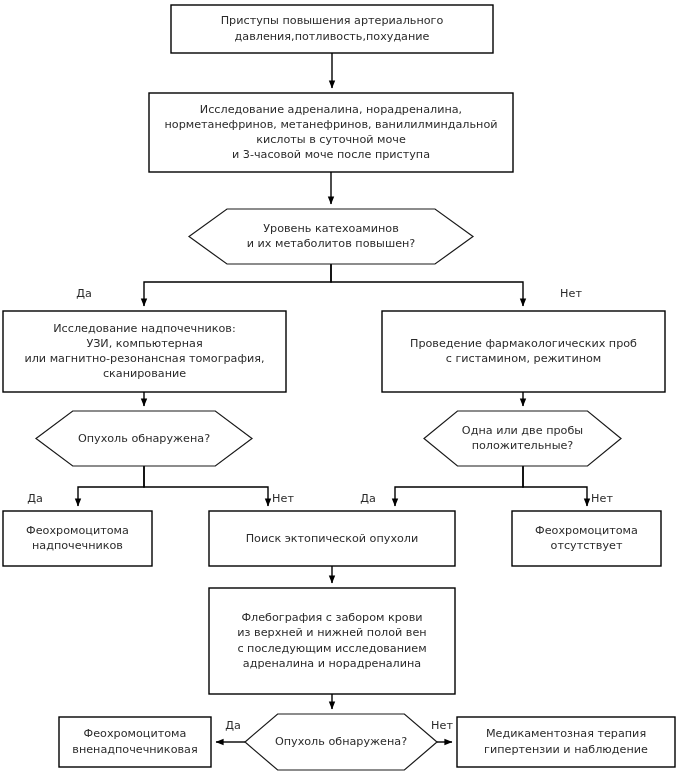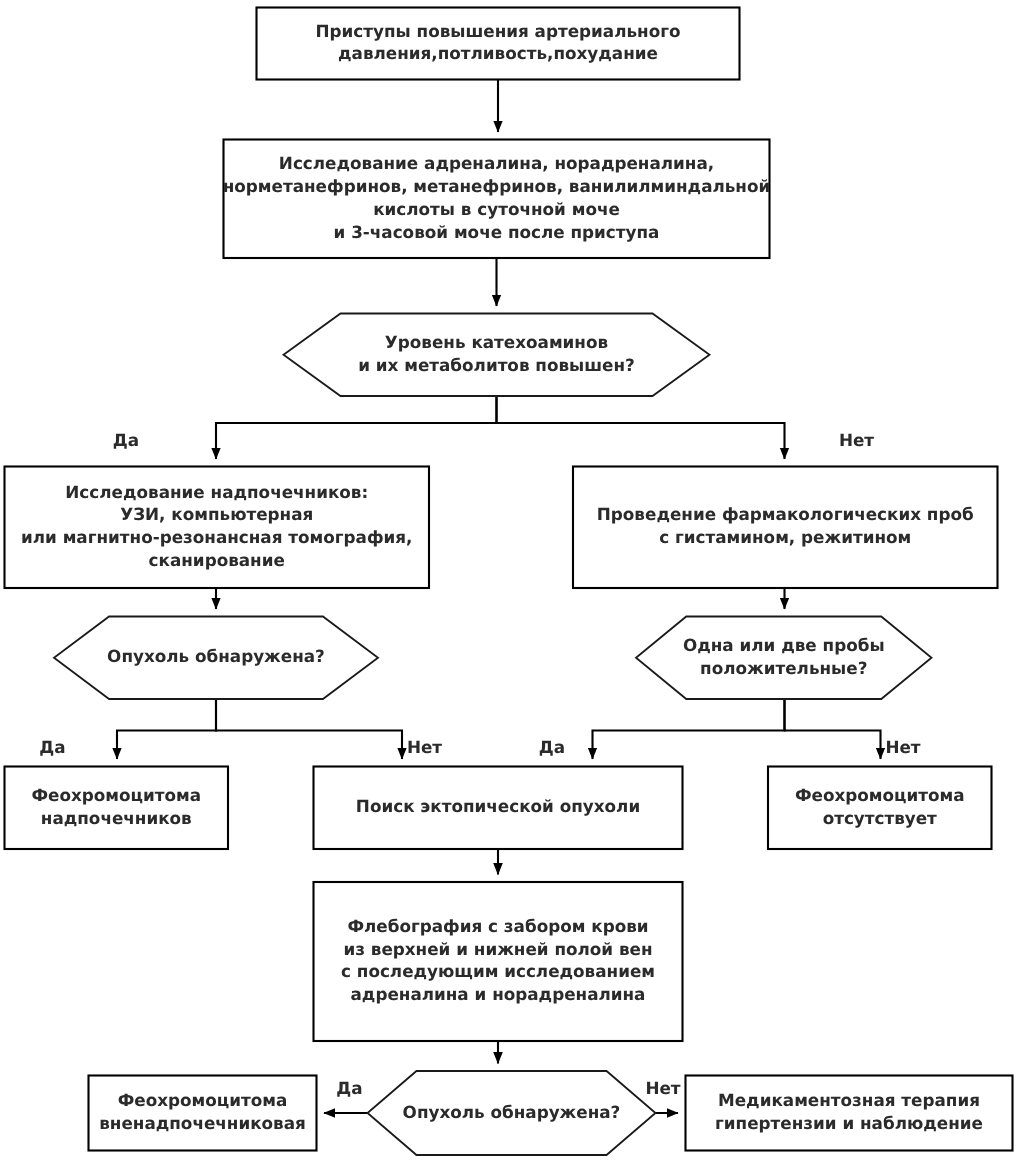--- a/index.html
+++ b/index.html
@@ -10,21 +10,20 @@
   body {
     width: 681px;
     height: 775px;
     font-family: "DejaVu Sans", sans-serif;
     overflow: hidden;
   }
   #flow-root {
     position: relative;
     width: 681px;
     height: 624px;
-    font-weight: bold;
   }
   svg#flow-svg {
     display: block;
     width: 681px;
     height: 775px;
   }
   .node-box {
     fill: #ffffff;
     stroke: #000000;
     stroke-width: 1.4;

